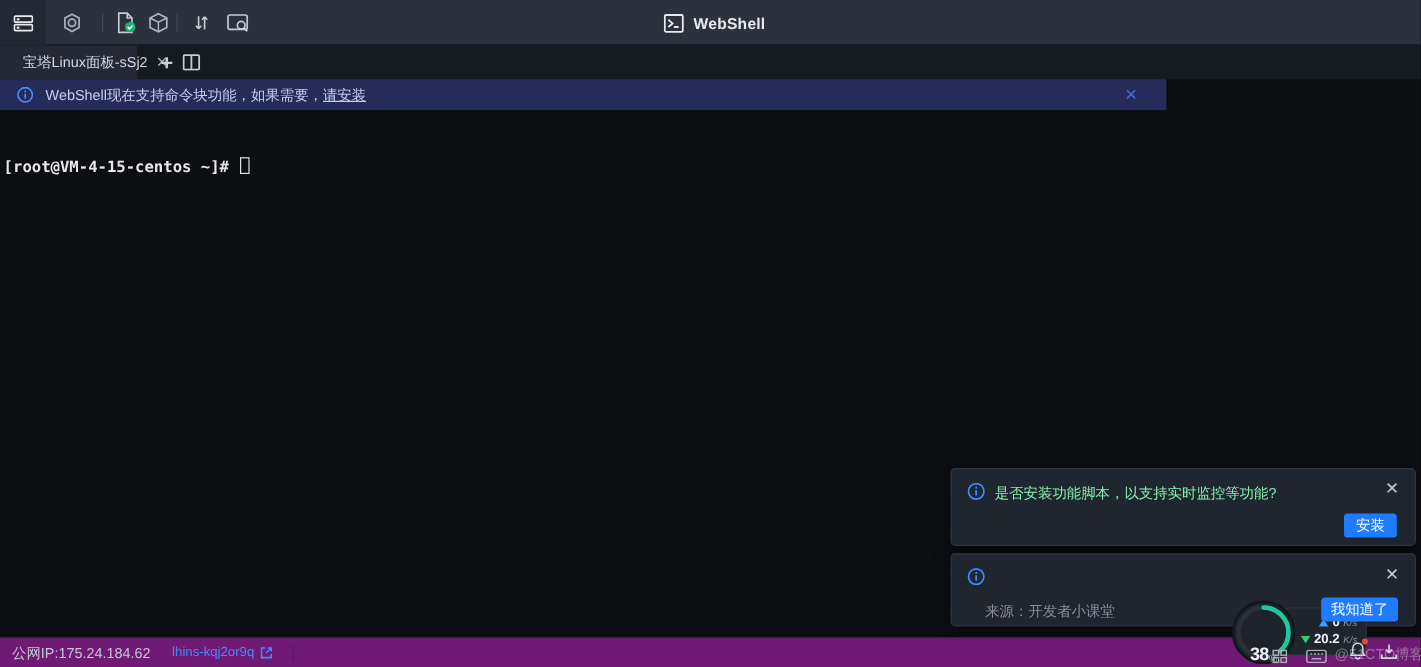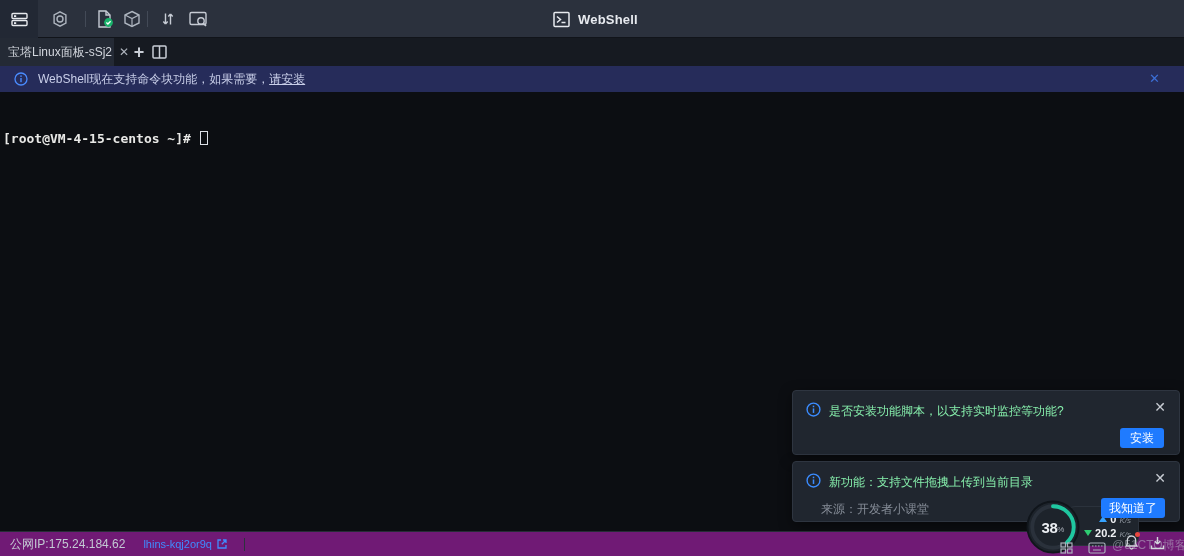--- a/index.html
+++ b/index.html
@@ -12,27 +12,27 @@
   #topbar { left:0; top:0; width:1184px; height:38px; background:#2b313d; border-bottom:1px solid #11141a; }
   #active-tile { left:0; top:0; width:38px; height:38px; background:#222834; display:flex; align-items:center; justify-content:center; }
   .tb-icon { position:absolute; top:0; height:38px; display:flex; align-items:center; justify-content:center; width:30px; cursor:pointer; }
   .tb-divider { position:absolute; top:11px; width:1px; height:16px; background:#434a57; }
   #webshell-title { left:553px; top:0; height:38px; display:flex; align-items:center; gap:8px; }
   #webshell-title span { color:#e7eaef; font-size:13px; font-weight:bold; letter-spacing:.2px; }
 
   
   #tabbar { left:0; top:38px; width:1184px; height:28px; background:#161a21; }
   #tab-active { left:0; top:0; width:114px; height:28px; background:#242a35; display:flex; align-items:center; padding:0 8px; gap:7px; cursor:pointer; }
-  #tab-active .tab-label { color:#d3d7de; font-size:12px; white-space:nowrap; }
+  #tab-active .tab-label { color:#d3d7de; font-size:12px; white-space:nowrap;margin-left:11px; }
   .tab-close { color:#aeb4bd; font-size:12px; line-height:1; cursor:pointer; }
   #new-tab-btn { left:128px; top:0; width:22px; height:28px; color:#c9ced6; font-size:18px; font-weight:bold; display:flex; align-items:center; justify-content:center; cursor:pointer; }
   #split-btn { left:152px; top:7px; cursor:pointer; }
 
   
-  #banner { left:0; top:66px; width:1184px; height:26px; background:#262c5a; display:flex; align-items:center; }
+  #banner { left:0; top:66px; width:972px; height:26px; background:#262c5a; display:flex; align-items:center; }
   #banner .msg { color:#c9cfe9; font-size:12px; margin-left:10px; }
   #banner .lnk { color:#c9cfe9; font-size:12px; text-decoration:underline; cursor:pointer; }
   #banner-close { position:absolute; right:24px; top:5px; color:#3c6fd6; font-size:13px; font-weight:bold; cursor:pointer; }
   #banner-info { margin-left:14px; }
 
   
   #terminal { left:0; top:92px; width:1184px; height:439px; background:#0c0e12; cursor:text; }
   #prompt-line { position:absolute; left:3px; top:3px; color:#e8e8e6; font-family:"DejaVu Sans Mono","Liberation Mono",monospace; font-size:13px; font-weight:bold; letter-spacing:0; white-space:pre;margin-top:36px; }
   #cursor { display:inline-block; width:8px; height:14px; border:1px solid #dde1e7; vertical-align:-2px; margin-left:1px; }
 
@@ -56,21 +56,21 @@
   #ext-link { margin-left:4px; cursor:pointer; }
 
   
   #net-pill { left:1066px; top:506px; width:73px; height:40px; background:#1f252d; border:1px solid #2b323c; border-radius:9px; z-index:6; display:flex; flex-direction:column; justify-content:center; align-items:flex-end; padding-right:7px; gap:2px; }
   .net-row { display:flex; align-items:baseline; gap:3px; }
   .net-val { color:#f0f2f5; font-size:11px; font-weight:bold; }
   .net-unit { color:#8d949e; font-size:8px;font-style:italic; }
   .arrow-up { width:0; height:0; border-left:4px solid transparent; border-right:4px solid transparent; border-bottom:6px solid #36a3ff; align-self:center; }
   .arrow-down { width:0; height:0; border-left:4px solid transparent; border-right:4px solid transparent; border-top:6px solid #2ecc71; align-self:center; }
   #gauge { left:1026px; top:500px; width:54px; height:54px; z-index:8; }
-  #gauge-text { position:absolute; left:0; top:0; width:54px; height:54px; display:flex; align-items:center; justify-content:center; color:#eceff3; }
+  #gauge-text { position:absolute; left:0; top:0; width:54px; height:54px; display:flex; align-items:flex-end; justify-content:center; color:#eceff3; }
   #gauge-text .pct { font-size:15px; font-weight:bold; letter-spacing:-.5px; }
   #gauge-text .pu { font-size:8px; color:#aab0ba; margin-top:4px; }
 
   
   .footer-ico { position:absolute; z-index:10; cursor:pointer; }
   #watermark { left:1112px; top:537px; z-index:9; color:rgba(190,196,206,.5); font-size:12px; white-space:nowrap; }
   .red-dot { position:absolute; right:-1px; top:-2px; width:5px; height:5px; border-radius:50%; background:#e8473f; }
 </style>
 </head>
 <body>
@@ -170,21 +170,20 @@
     <span class="t-close">✕</span>
     <button class="blue-btn" id="install-btn">安装</button>
   </div>
 
   <div class="toast" id="toast-newfeature">
     <svg class="t-info" width="15" height="15" viewBox="0 0 14 14">
       <circle cx="7" cy="7" r="6" fill="none" stroke="#3b8cff" stroke-width="1.3"></circle>
       <rect x="6.3" y="6" width="1.4" height="4.2" fill="#3b8cff"></rect>
       <rect x="6.3" y="3.4" width="1.4" height="1.5" fill="#3b8cff"></rect>
     </svg>
-    <span class="t-msg">新功能：支持文件拖拽上传到当前目录</span>
     <span class="t-close">✕</span>
     <span class="t-source">来源：开发者小课堂</span>
     <button class="blue-btn" id="know-btn">我知道了</button>
   </div>
 
   <div id="net-pill" class="abs">
     <div class="net-row">
       <span class="arrow-up"></span>
       <span class="net-val">0</span>
       <span class="net-unit">K/s</span>

